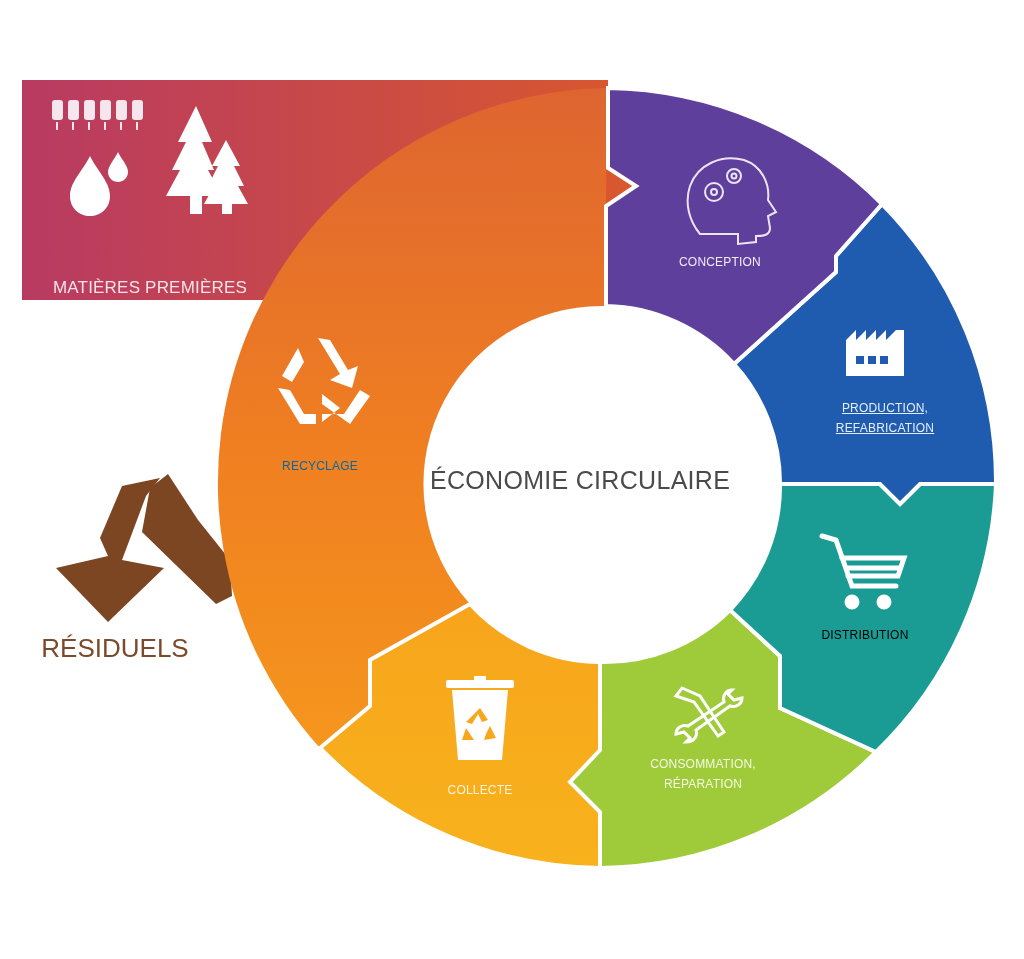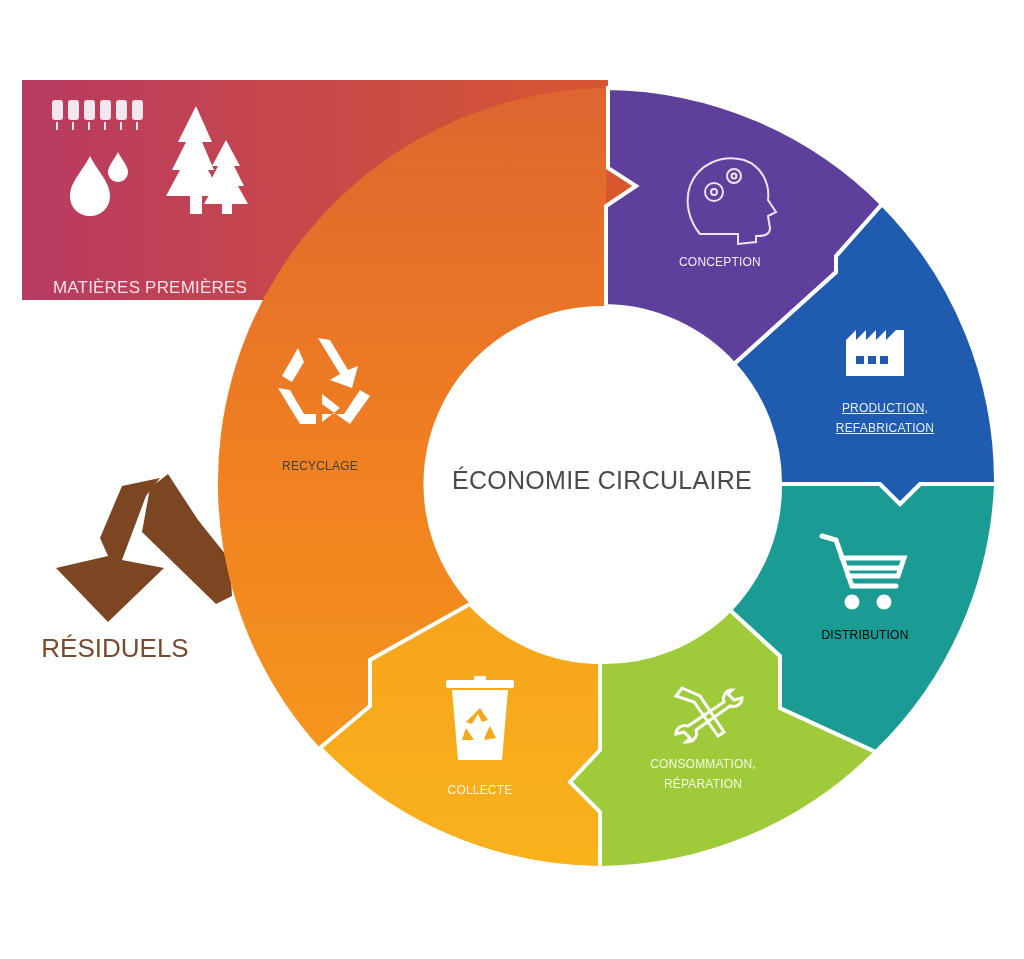--- a/index.html
+++ b/index.html
@@ -1,19 +1,19 @@
 <!DOCTYPE html>
 <html><head>
 <meta charset="utf-8">
 <style>
   html,body{margin:0;padding:0;background:#ffffff;}
   body{width:1024px;height:959px;position:relative;overflow:hidden;font-family:"Liberation Sans",sans-serif;}
   svg.main{position:absolute;left:0;top:0;}
   .lbl{position:absolute;text-align:center;color:#f3ecf6;font-size:12px;line-height:20px;letter-spacing:0.2px;white-space:nowrap;}
-  .center-title{position:absolute;left:430px;top:466px;width:344px;text-align:center;color:#4a4a4a;font-size:25px;letter-spacing:0.3px;}
+  .center-title{position:absolute;left:430px;top:466px;width:344px;color:#4a4a4a;font-size:25px;letter-spacing:0.3px;}
   .waste{position:absolute;left:40px;top:632px;color:#7a4a2c;font-size:26px;line-height:32px;text-align:center;width:150px;}
 </style>
 </head>
 <body>
 
 <svg class="main" width="1024" height="959" viewBox="0 0 1024 959">
   <defs>
     <linearGradient id="gRaw" x1="0" y1="0" x2="1" y2="0">
       <stop offset="0" stop-color="#b83a62"></stop>
       <stop offset="1" stop-color="#d9582e"></stop>
@@ -162,19 +162,19 @@
 <div class="lbl" style="left:800px;top:398px;width:170px;color:#e4eefb;text-decoration:underline;">
   <div>PRODUCTION,</div>
   <div>REFABRICATION</div>
 </div>
 <div class="lbl" style="left:790px;top:625px;width:150px;color:#000000;">DISTRIBUTION</div>
 <div class="lbl" style="left:585px;top:754px;width:236px;color:#f4f9e2;">
   <div>CONSOMMATION,</div>
   <div>RÉPARATION</div>
 </div>
 <div class="lbl" style="left:410px;top:780px;width:140px;color:#fff3d8;">COLLECTE</div>
-<div class="lbl" style="left:250px;top:456px;width:140px;color:#404040;">RECYCLAGE</div>
+<div class="lbl" style="left:250px;top:456px;width:140px;color:#0369a1;">RECYCLAGE</div>
 
 <div class="center-title">ÉCONOMIE CIRCULAIRE</div>
 
 <div class="waste">
   <div>RÉSIDUELS</div>
 </div>
 
 </body></html>

